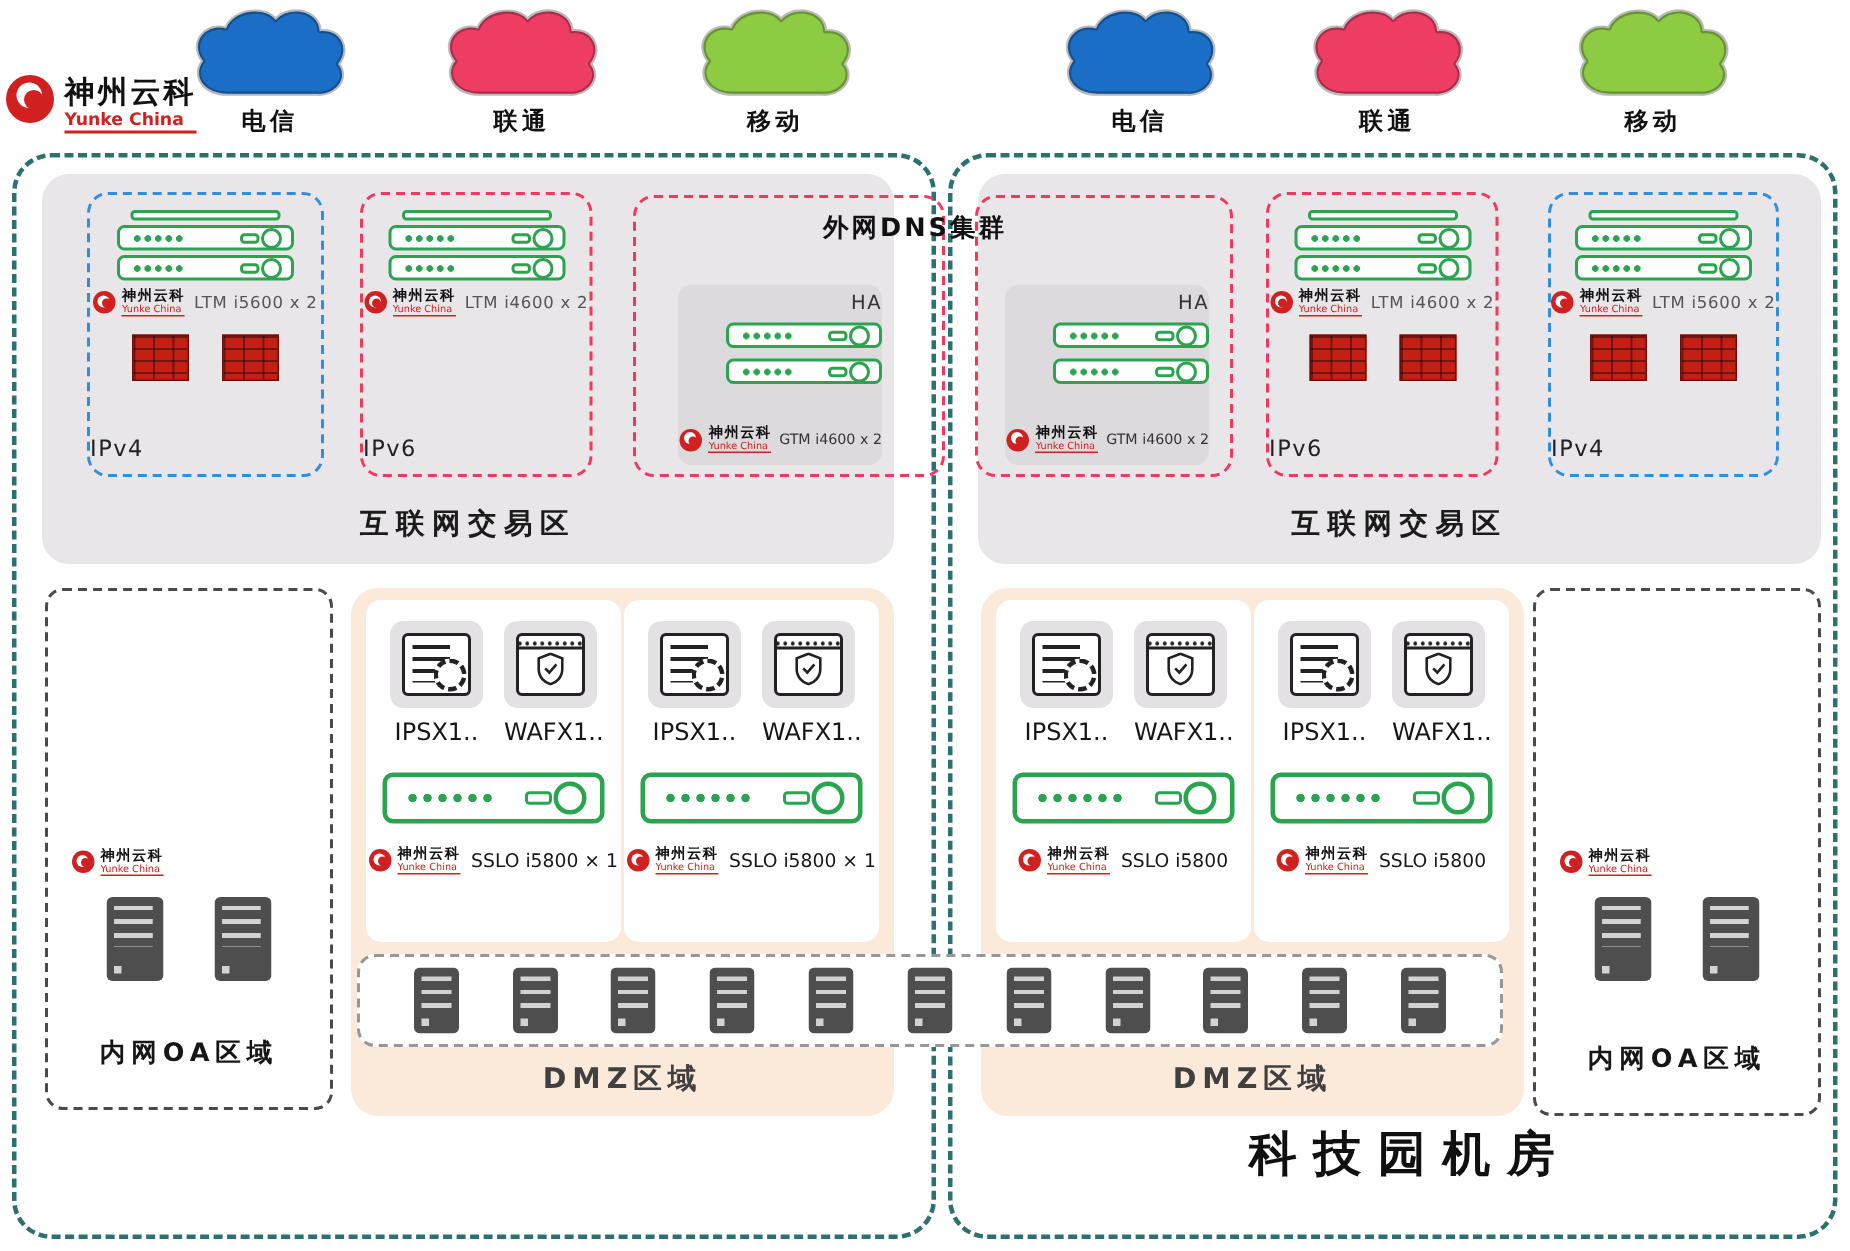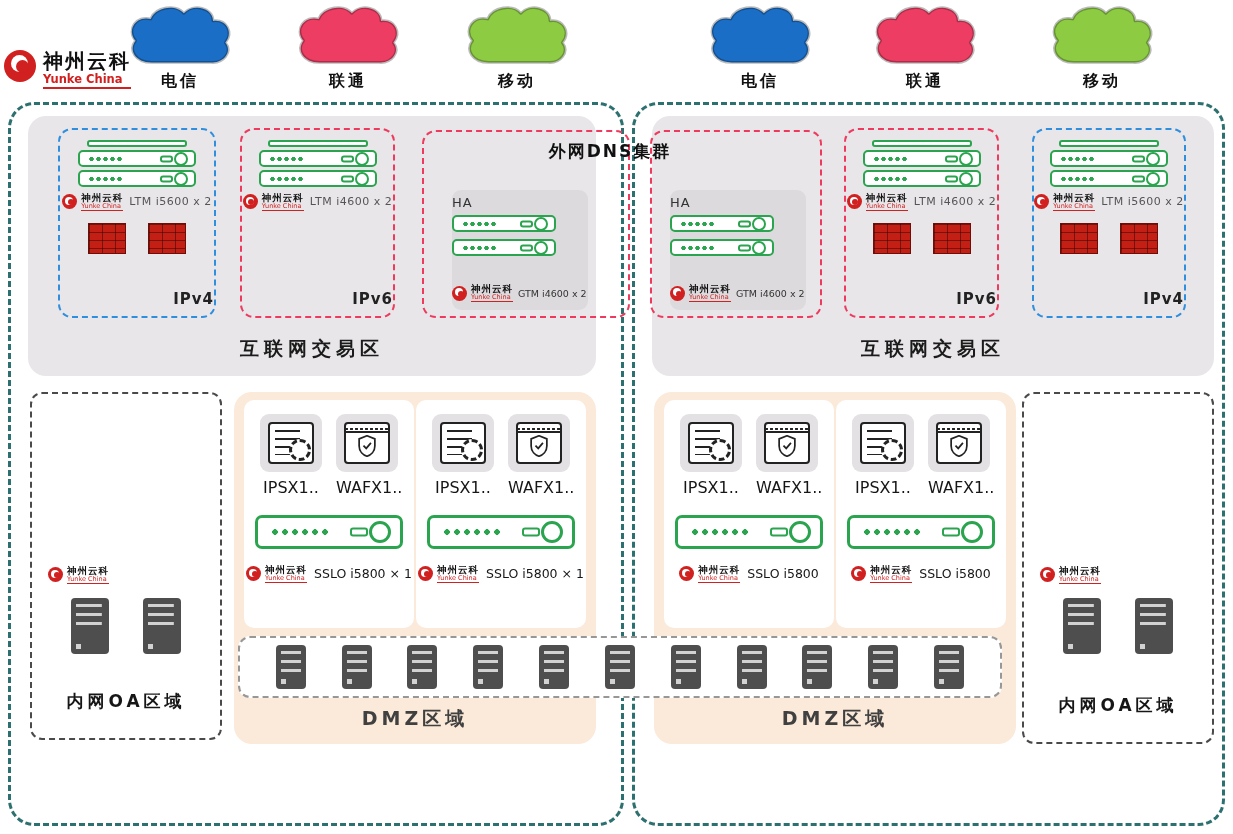--- a/index.html
+++ b/index.html
@@ -36,21 +36,21 @@
   
   .dcborder{position:absolute;border:3.5px dashed var(--teal);border-radius:26px}
 
   
   .zone{position:absolute;background:var(--zonebg);border-radius:18px;z-index:1}
   .zone-label{position:absolute;bottom:14px;left:0;right:0;text-align:center;font-size:19px;font-weight:700;letter-spacing:5px;color:#1b1b1b}
 
   .netbox{position:absolute;border-radius:14px;display:flex;flex-direction:column;align-items:center;padding-top:10px;background:transparent}
   .netbox.blue{border:2.5px dashed var(--blue)}
   .netbox.pink{border:2.5px dashed var(--pink)}
-  .proto-label{position:absolute;bottom:8px;left:0;right:0;text-align:right;font-size:15px;font-weight:700;letter-spacing:1px;color:#222}
+  .proto-label{position:absolute;bottom:8px;left:0;right:0;text-align:left;font-size:15px;font-weight:400;letter-spacing:1px;color:#222}
 
   .devimg{display:flex;flex-direction:column;gap:3px;align-items:center}
   .lid{border:2px solid var(--green);border-radius:3px;background:#fff;height:7px;display:block}
 
   .appl{position:relative;border:2px solid var(--green);border-radius:5px;background:#fff;flex:0 0 auto}
   .appl::before{content:"";position:absolute;left:8px;top:50%;transform:translateY(-50%);width:36px;height:6px;
      background-image:radial-gradient(circle,var(--green) 2px,transparent 2.4px);background-size:7px 6px;background-repeat:repeat-x;background-position:0 50%}
   .appl::after{content:"";position:absolute;right:6px;top:50%;transform:translateY(-50%);width:10px;height:10px;border:2px solid var(--green);border-radius:50%}
   .appl .knob{position:absolute;right:21px;top:50%;transform:translateY(-50%);width:13px;height:7px;border:2px solid var(--green);border-radius:3px}
   .appl.big{border-width:3px;border-radius:7px}
@@ -61,21 +61,21 @@
   .model-row{display:flex;align-items:center;gap:6px;margin-top:6px}
   .model-text{font-size:11px;color:#555;letter-spacing:0.5px;white-space:nowrap}
   .fw-row{display:flex;gap:22px;margin-top:12px}
   .fw{width:38px;height:31px;background:#c41f15;border:1px solid #6b0f08;
       background-image:linear-gradient(#00000066 1.5px,transparent 1.5px),linear-gradient(90deg,#00000066 1.5px,transparent 1.5px);
       background-size:100% 8px,13px 100%}
 
   
   .redbox{position:absolute;border:2.5px dashed var(--pink);border-radius:14px;z-index:3}
   .dns-title{position:absolute;text-align:center;font-size:17px;font-weight:700;letter-spacing:2px;color:#111;z-index:7}
-  .haplate{position:absolute;background:var(--plate);border-radius:9px;display:flex;flex-direction:column;align-items:flex-start;padding-top:5px}
+  .haplate{position:absolute;background:var(--plate);border-radius:9px;display:flex;flex-direction:column;align-items:flex-end;padding-top:5px}
   .ha-label{font-size:13px;color:#333;letter-spacing:1px}
   .ha-foot{display:flex;align-items:center;gap:5px;margin-top:auto;margin-bottom:8px}
   .gtm-text{font-size:9.5px;color:#333;white-space:nowrap}
 
   
   .dashedbox{position:absolute;border:2.5px dashed #4a4a4a;border-radius:12px;z-index:2}
   .graybox{position:absolute;background:var(--plate);border-radius:10px;display:flex;flex-direction:column;align-items:center}
   .oa-model{font-size:11px;color:#7c7c7c;letter-spacing:1px;margin-top:auto;margin-bottom:10px}
   .oa-servers{position:absolute;left:0;right:0;display:flex;justify-content:center;gap:34px}
   .oa-label{position:absolute;bottom:25px;left:0;right:0;text-align:center;font-size:17px;font-weight:700;letter-spacing:4px;color:#161616}
@@ -484,14 +484,15 @@
     <span class="srv" style="width:30px;height:44px"></span>
     <span class="srv" style="width:30px;height:44px"></span>
     <span class="srv" style="width:30px;height:44px"></span>
     <span class="srv" style="width:30px;height:44px"></span>
     <span class="srv" style="width:30px;height:44px"></span>
     <span class="srv" style="width:30px;height:44px"></span>
     <span class="srv" style="width:30px;height:44px"></span>
     <span class="srv" style="width:30px;height:44px"></span>
   </div>
 
+  <div class="dcname" style="left:775px;top:748px;width:330px">科技园机房</div>
 
 </div>
 
 </body></html>

